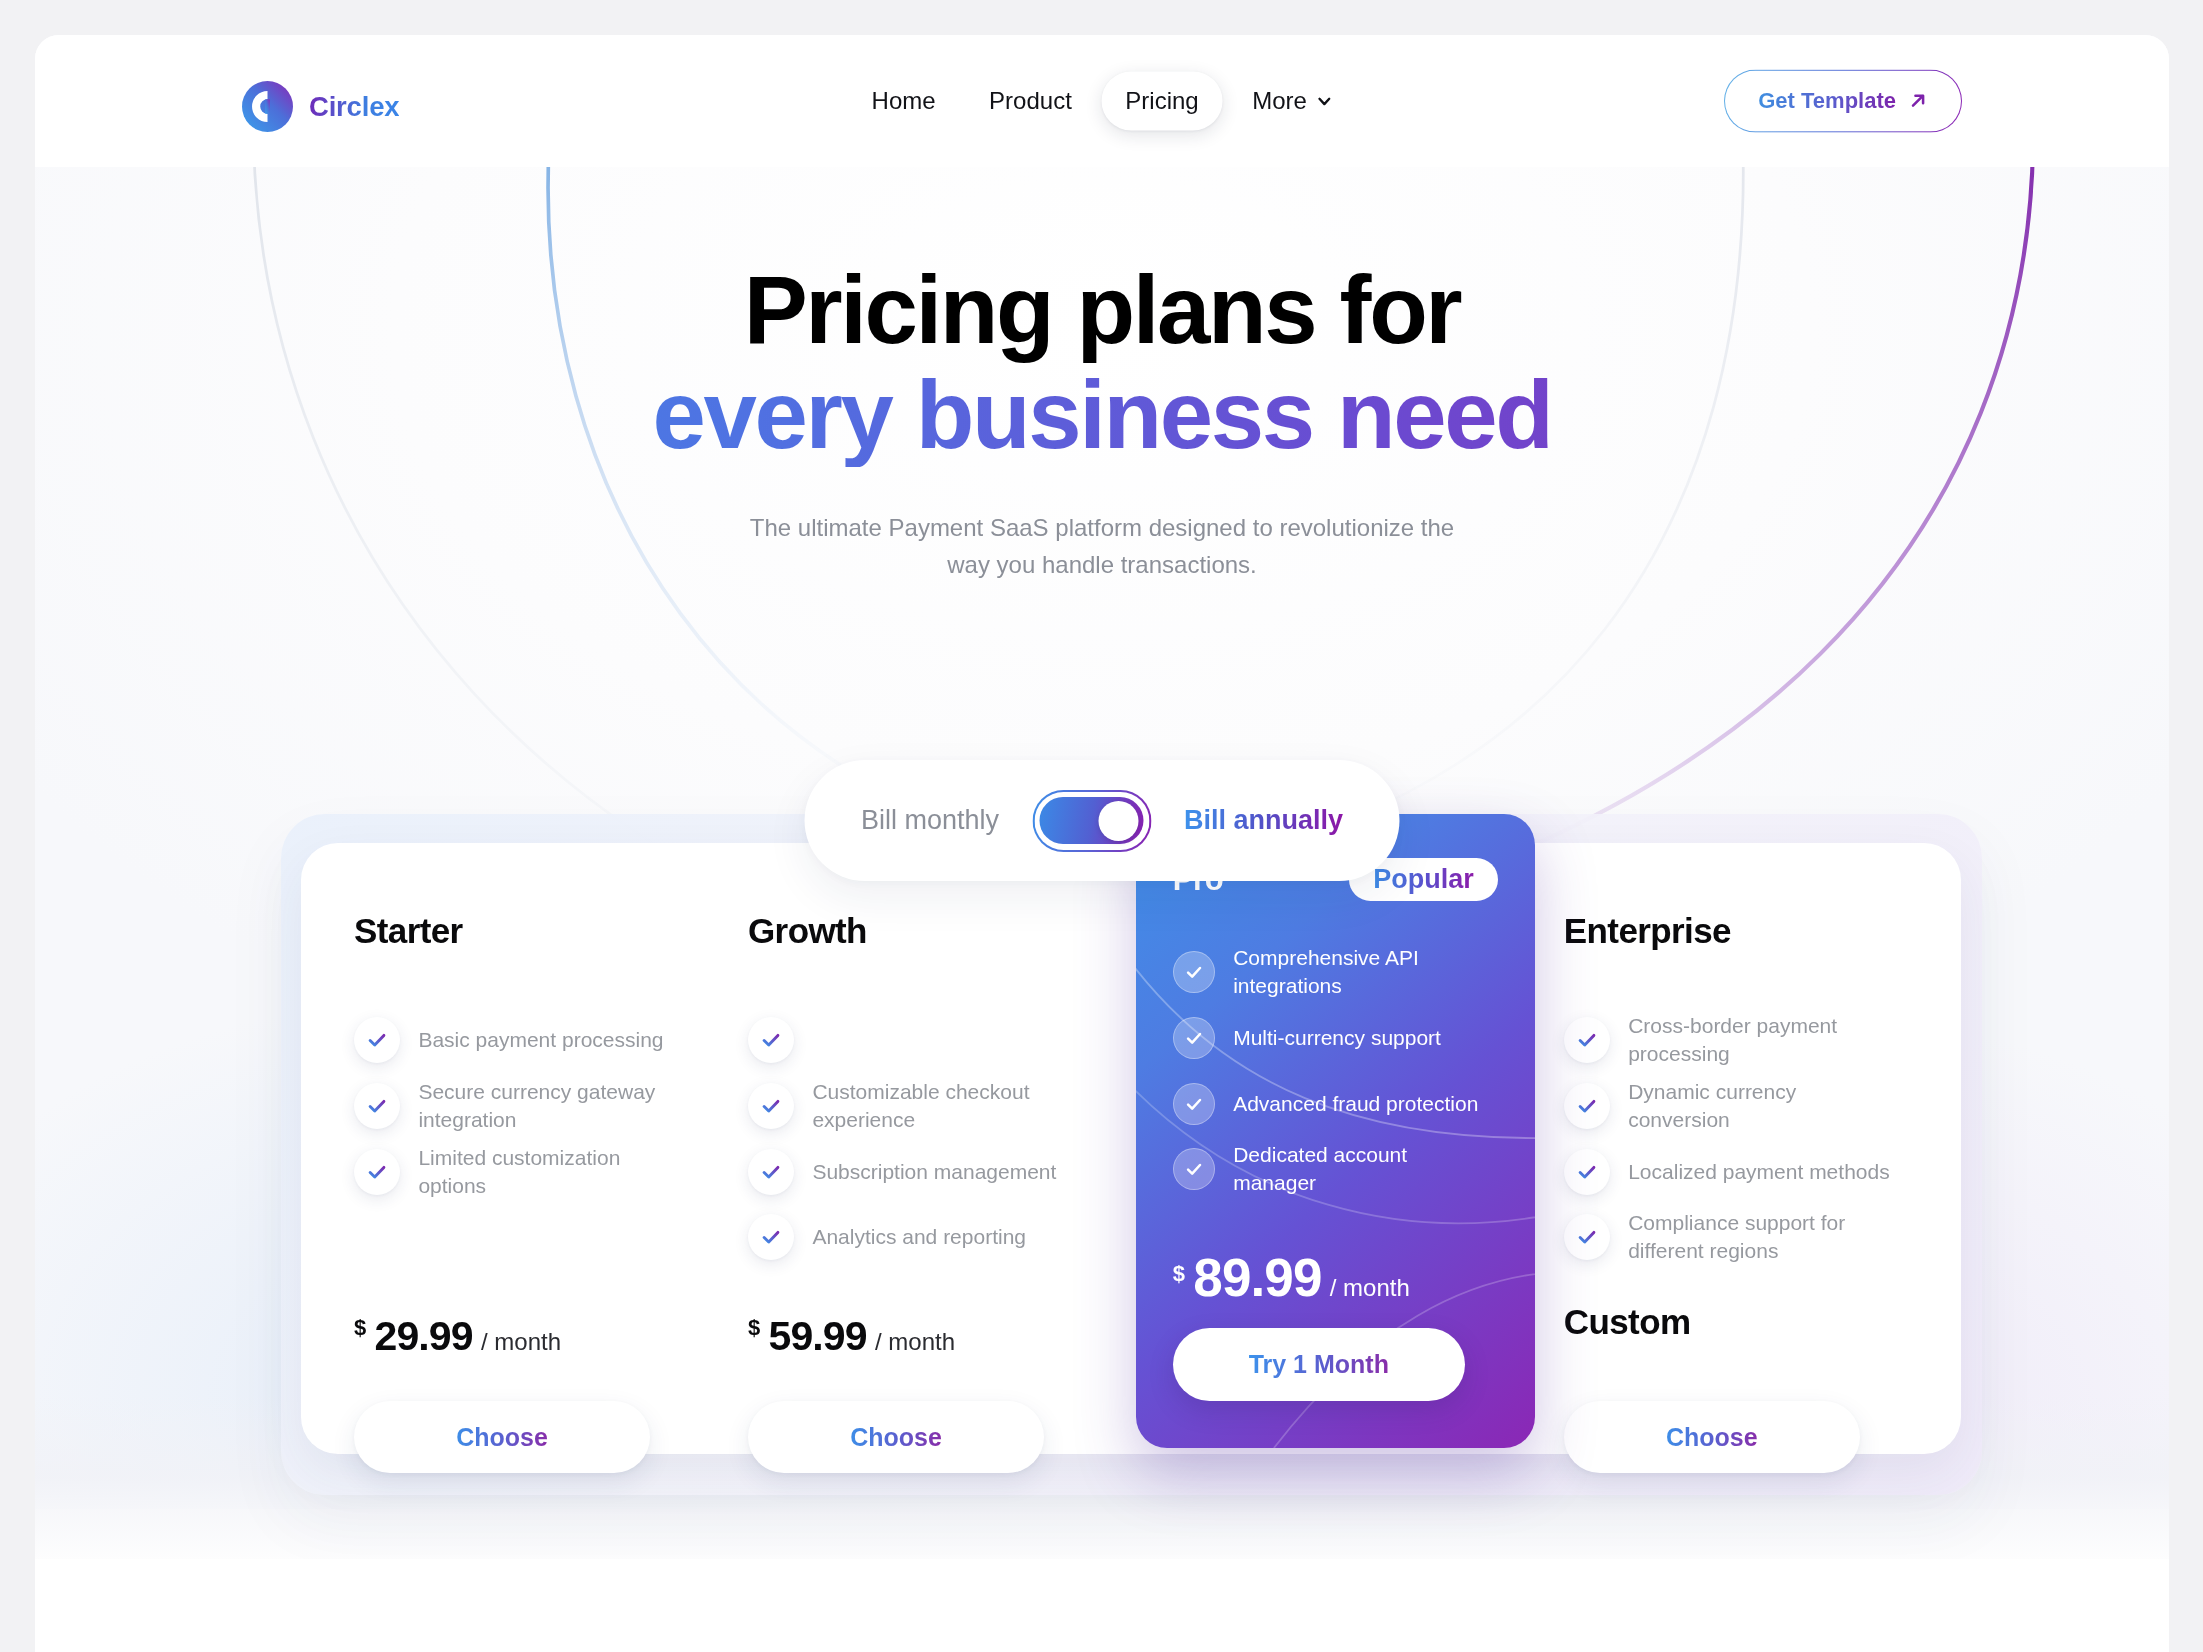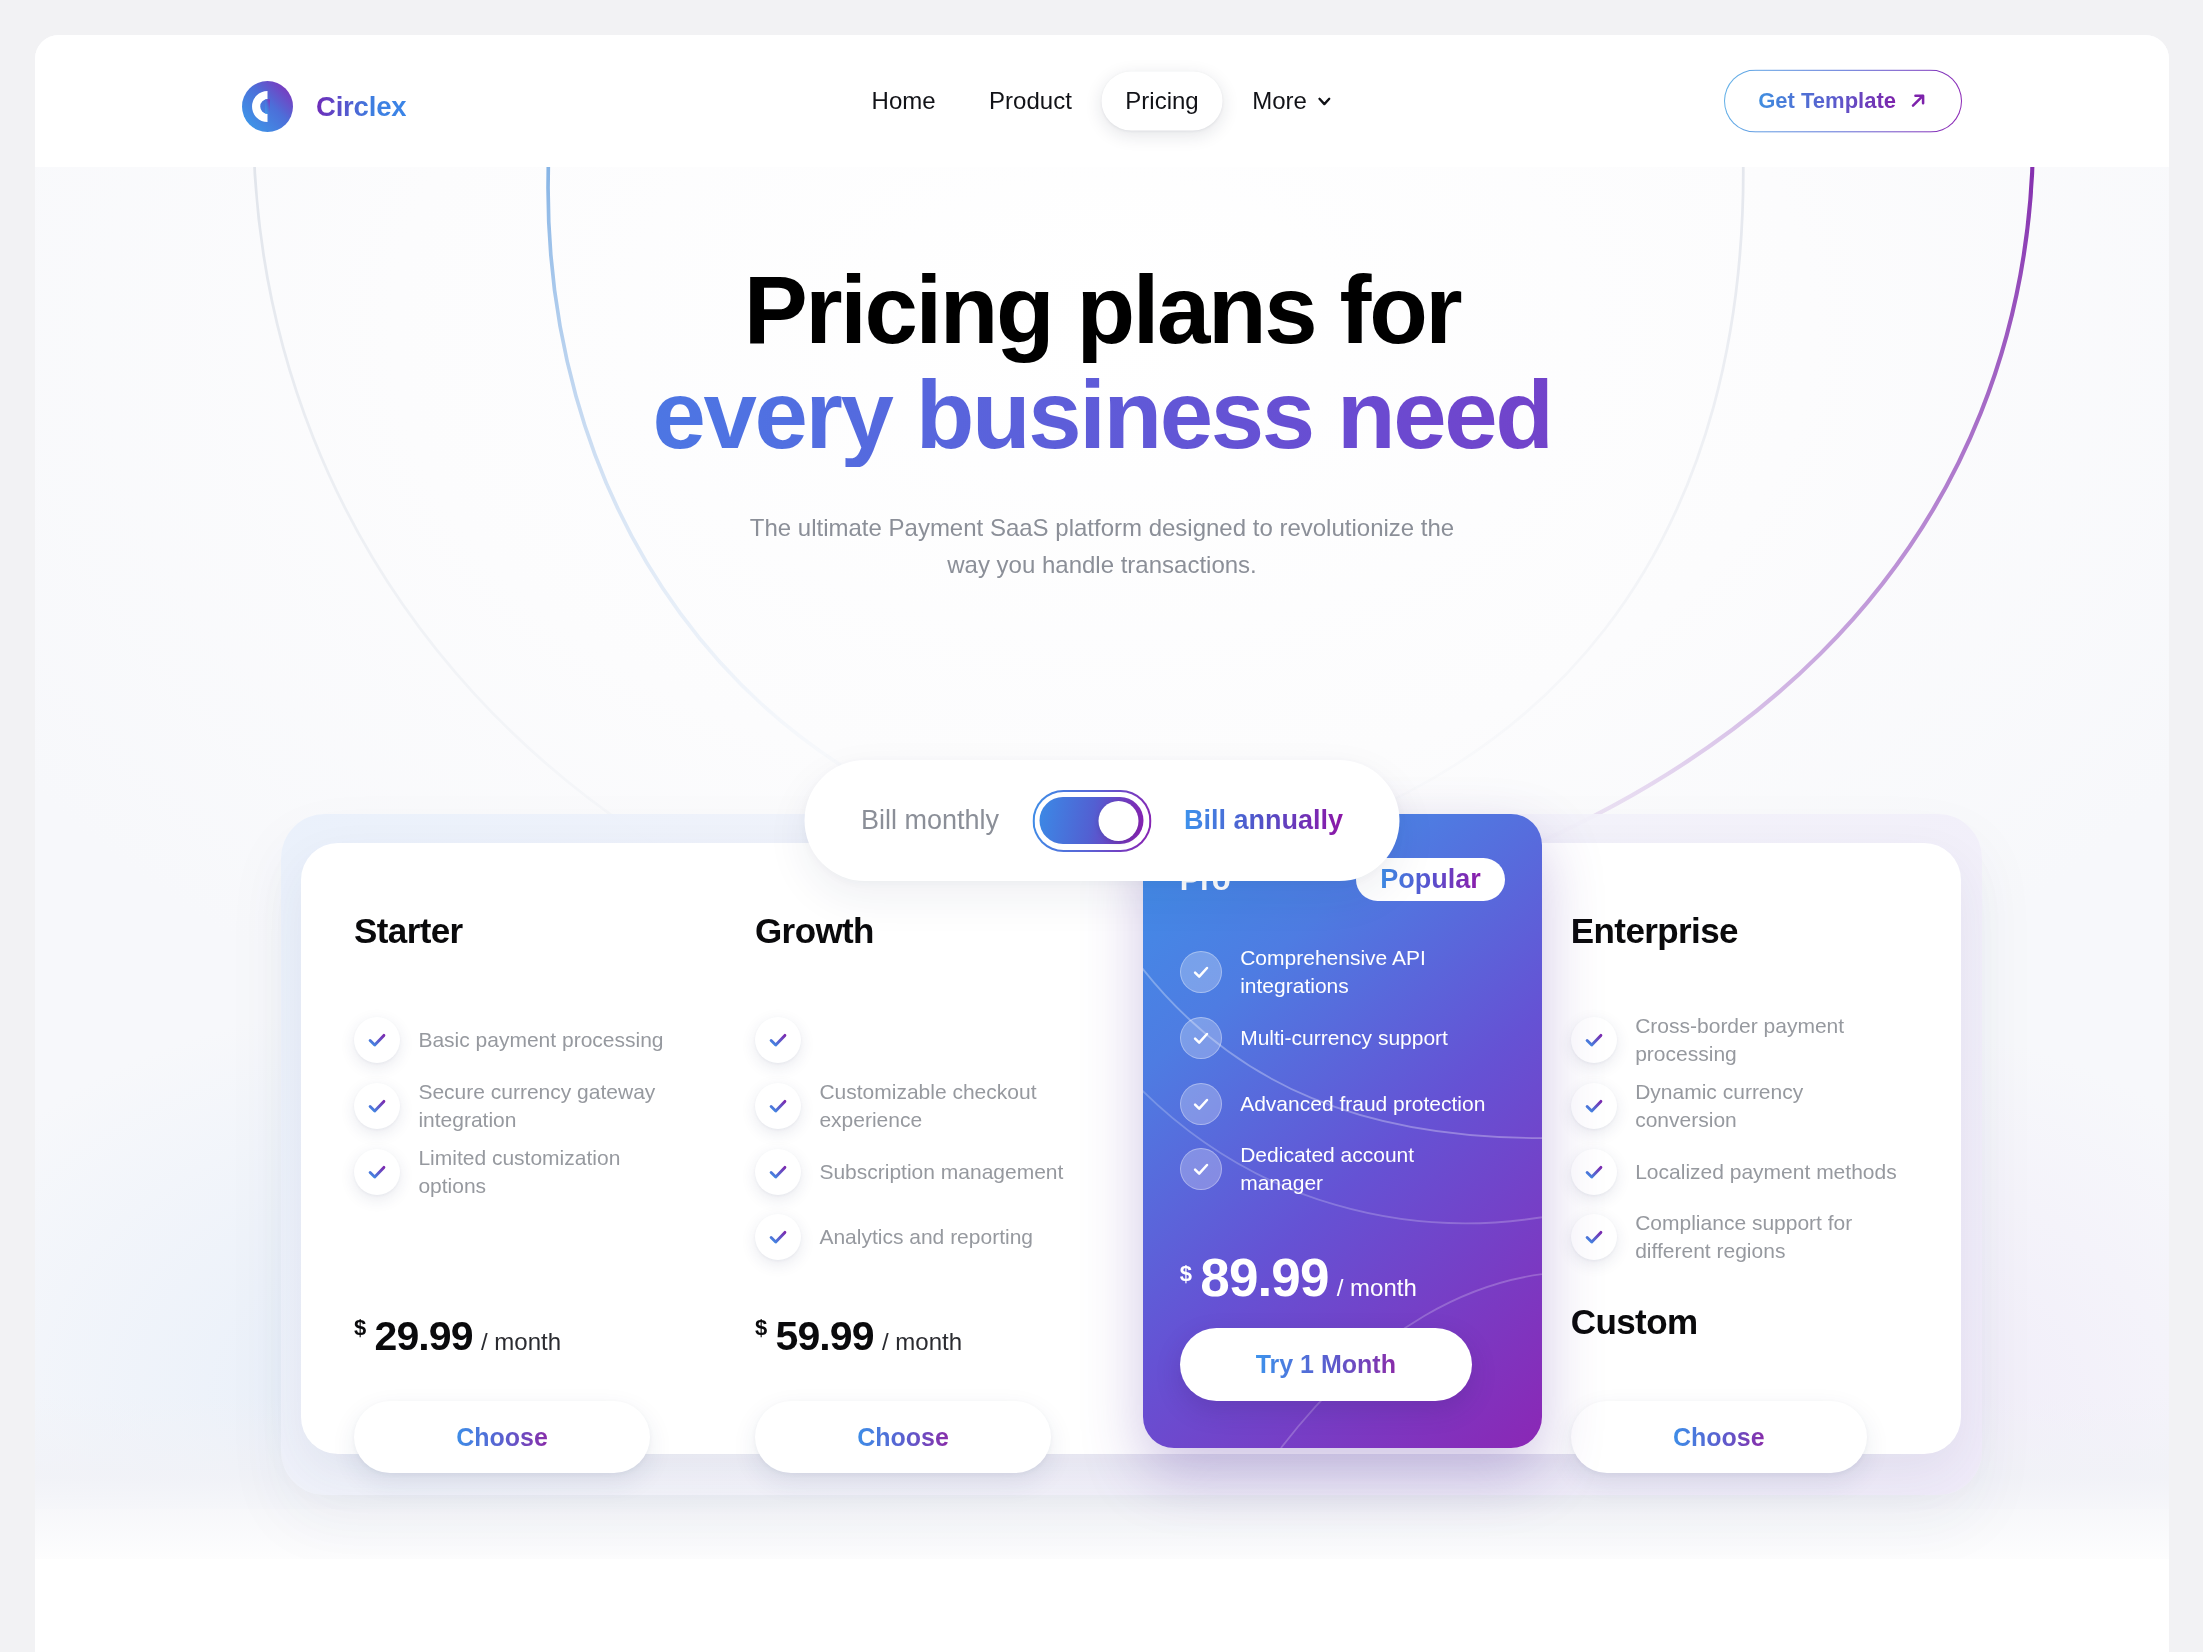--- a/index.html
+++ b/index.html
@@ -62,21 +62,21 @@
     z-index: 20;
   }
   .header-inner {
     position: relative;
     width: 100%; height: 100%;
   }
 
   .brand {
     position: absolute;
     left: 207px; top: 46px;
-    display: flex; align-items: center; gap: 23px;
+    display: flex; align-items: center; gap: 16px;
   }
   .brand-mark { width: 51px; height: 51px; display: block; }
   .brand-name {
     font-size: 27.5px;
     font-weight: 700;
     letter-spacing: -0.2px;
     background: linear-gradient(95deg, #6f29b8 0%, #3e7ee0 62%, #3a85e8 100%);
     -webkit-background-clip: text;
     background-clip: text;
     color: transparent;
@@ -239,21 +239,21 @@
     display: flex;
     align-items: flex-start;
     z-index: 6;
   }
 
   .plan {
     position: relative;
     height: 100%;
   }
   .plan.starter   { width: 386px; margin-left: 73px; }
-  .plan.growth    { width: 386px; margin-left: 15px; }
+  .plan.growth    { width: 386px; margin-left: 8px; }
   .plan.pro       { width: 399px; margin-left: 1.8px; }
   .plan.enterprise{ width: 386px; margin-left: 29px; }
 
   .plan-body {
     position: absolute;
     left: 0; top: 29px;
     width: 100%;
     height: 611px;
     padding: 68px 0 0 0;
   }

